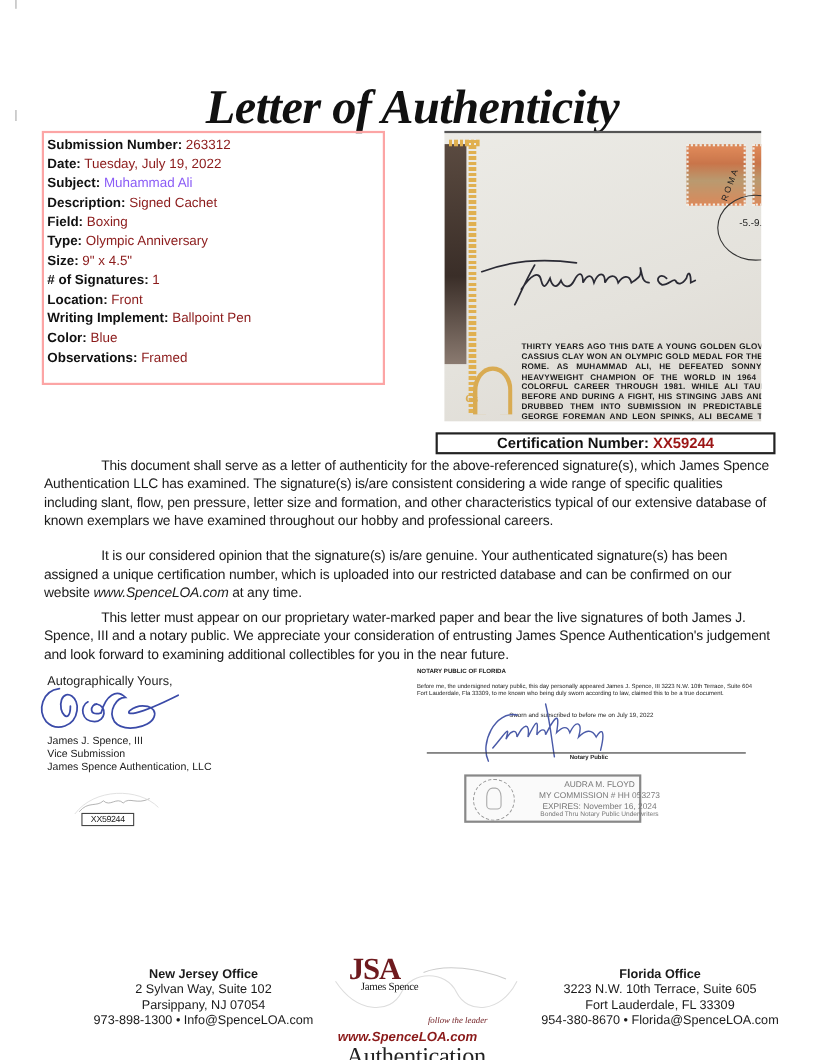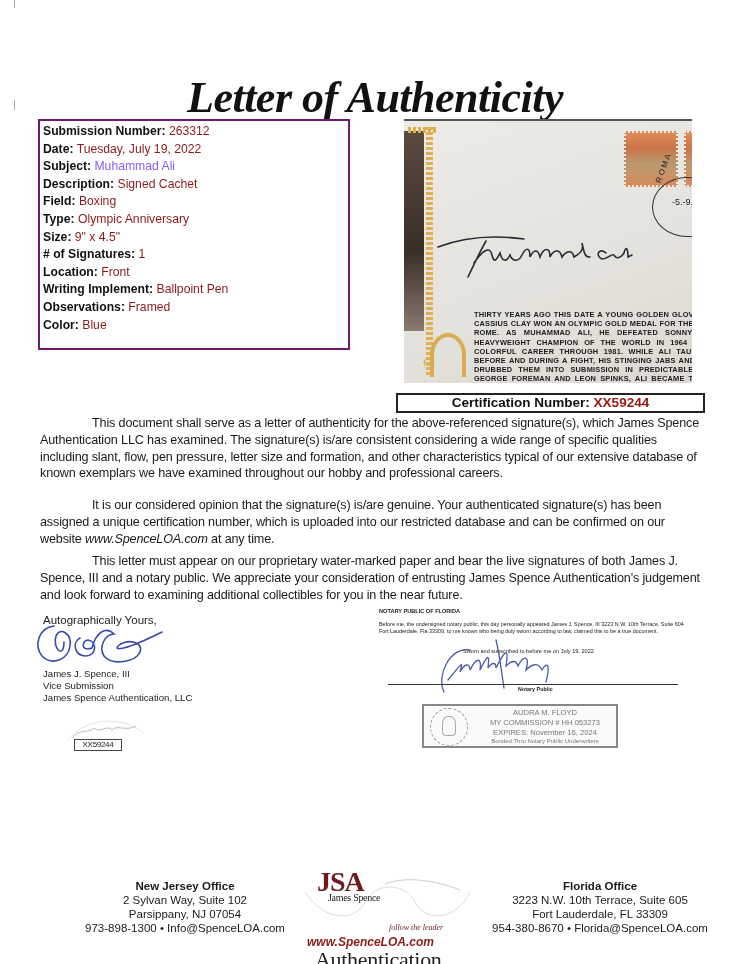--- a/index.html
+++ b/index.html
@@ -7,21 +7,21 @@
   body { position: relative; font-family: "Liberation Sans", sans-serif; color: #1a1a1a; }
 
   .title {
     position: absolute; left: 0; top: 52px; width: 750px; text-align: center;
     font-family: "Liberation Serif", serif; font-style: italic; font-weight: bold;
     font-size: 44px; letter-spacing: -0.5px; color: #111; margin-top: 20px;
   }
 
   .info-box {
     position: absolute; left: 38px; top: 119px; width: 312px; height: 231px;
-    border: 2px solid #701a75; padding: 2px 0 0 3px;
+    border: 2px solid #fca5a5; padding: 2px 0 0 3px;
   }
   .info-row { font-size: 12.2px; line-height: 17.6px; white-space: nowrap; }
   .info-row .lbl { font-weight: bold; color: #111; }
   .info-row .val { color: #8b1a1a; }
   .info-row .val.bold { font-weight: normal; color: #8b5cf6; }
 
   .cachet {
     position: absolute; left: 404px; top: 119px; width: 288px; height: 264px;
     background: linear-gradient(160deg, #ecebe6 0%, #e4e2dc 60%, #ddd9d2 100%);
     border-top: 2px solid #555; overflow: hidden;
@@ -103,21 +103,21 @@
   .notary-title { position: absolute; left: 379px; top: 608px; font-size: 5.6px; font-weight: bold; color: #222; }
   .notary-text {
     position: absolute; left: 379px; top: 621px; width: 310px; font-size: 5.4px; line-height: 6.6px; color: #222;
   }
   .notary-sworn { position: absolute; left: 463px; top: 648px; font-size: 5.6px; color: #222; }
   .notary-line { position: absolute; left: 388px; top: 684px; width: 290px; border-top: 1px solid #333; }
   .notary-pub-label { position: absolute; left: 518px; top: 686px; font-size: 5.4px; font-weight: bold; color: #222; }
   .notary-sig { position: absolute; left: 430px; top: 636px; width: 150px; height: 60px; }
 
   .notary-stamp {
-    position: absolute; left: 422px; top: 704px; width: 196px; height: 44px;
+    position: absolute; left: 422px; top: 704px; width: 161px; height: 44px;
     border: 2px solid #888; border-style: double; background: #fafafa;
   }
   .notary-stamp .seal {
     position: absolute; left: 6px; top: 2px; width: 38px; height: 38px; border: 1px dashed #999; border-radius: 50%;
   }
   .notary-stamp .seal-inner {
     position: absolute; left: 18px; top: 10px; width: 14px; height: 20px; border: 1px solid #aaa; border-radius: 40% 40% 4px 4px;
   }
   .notary-stamp .stamp-lines {
     position: absolute; left: 50px; top: 2px; width: 142px; text-align: center;
@@ -165,22 +165,22 @@
   <div class="info-row"><span class="lbl">Submission Number:</span> <span class="val">263312</span></div>
   <div class="info-row"><span class="lbl">Date:</span> <span class="val">Tuesday, July 19, 2022</span></div>
   <div class="info-row"><span class="lbl">Subject:</span> <span class="val bold">Muhammad Ali</span></div>
   <div class="info-row"><span class="lbl">Description:</span> <span class="val">Signed Cachet</span></div>
   <div class="info-row"><span class="lbl">Field:</span> <span class="val">Boxing</span></div>
   <div class="info-row"><span class="lbl">Type:</span> <span class="val">Olympic Anniversary</span></div>
   <div class="info-row"><span class="lbl">Size:</span> <span class="val">9" x 4.5"</span></div>
   <div class="info-row"><span class="lbl"># of Signatures:</span> <span class="val">1</span></div>
   <div class="info-row"><span class="lbl">Location:</span> <span class="val">Front</span></div>
   <div class="info-row"><span class="lbl">Writing Implement:</span> <span class="val">Ballpoint Pen</span></div>
+  <div class="info-row"><span class="lbl">Color:</span> <span class="val">Blue</span></div>
   <div class="info-row"><span class="lbl">Observations:</span> <span class="val">Framed</span></div>
-  <div class="info-row"><span class="lbl">Color:</span> <span class="val">Blue</span></div>
 </div>
 
 <div class="cachet">
   <div class="photo"></div>
   <div class="border-top"></div>
   <div class="border-dots"></div>
   <div class="arch"></div>
   <div class="arch-label">Gs</div>
   <div class="stamp stamp1"></div>
   <div class="stamp stamp2"></div>

